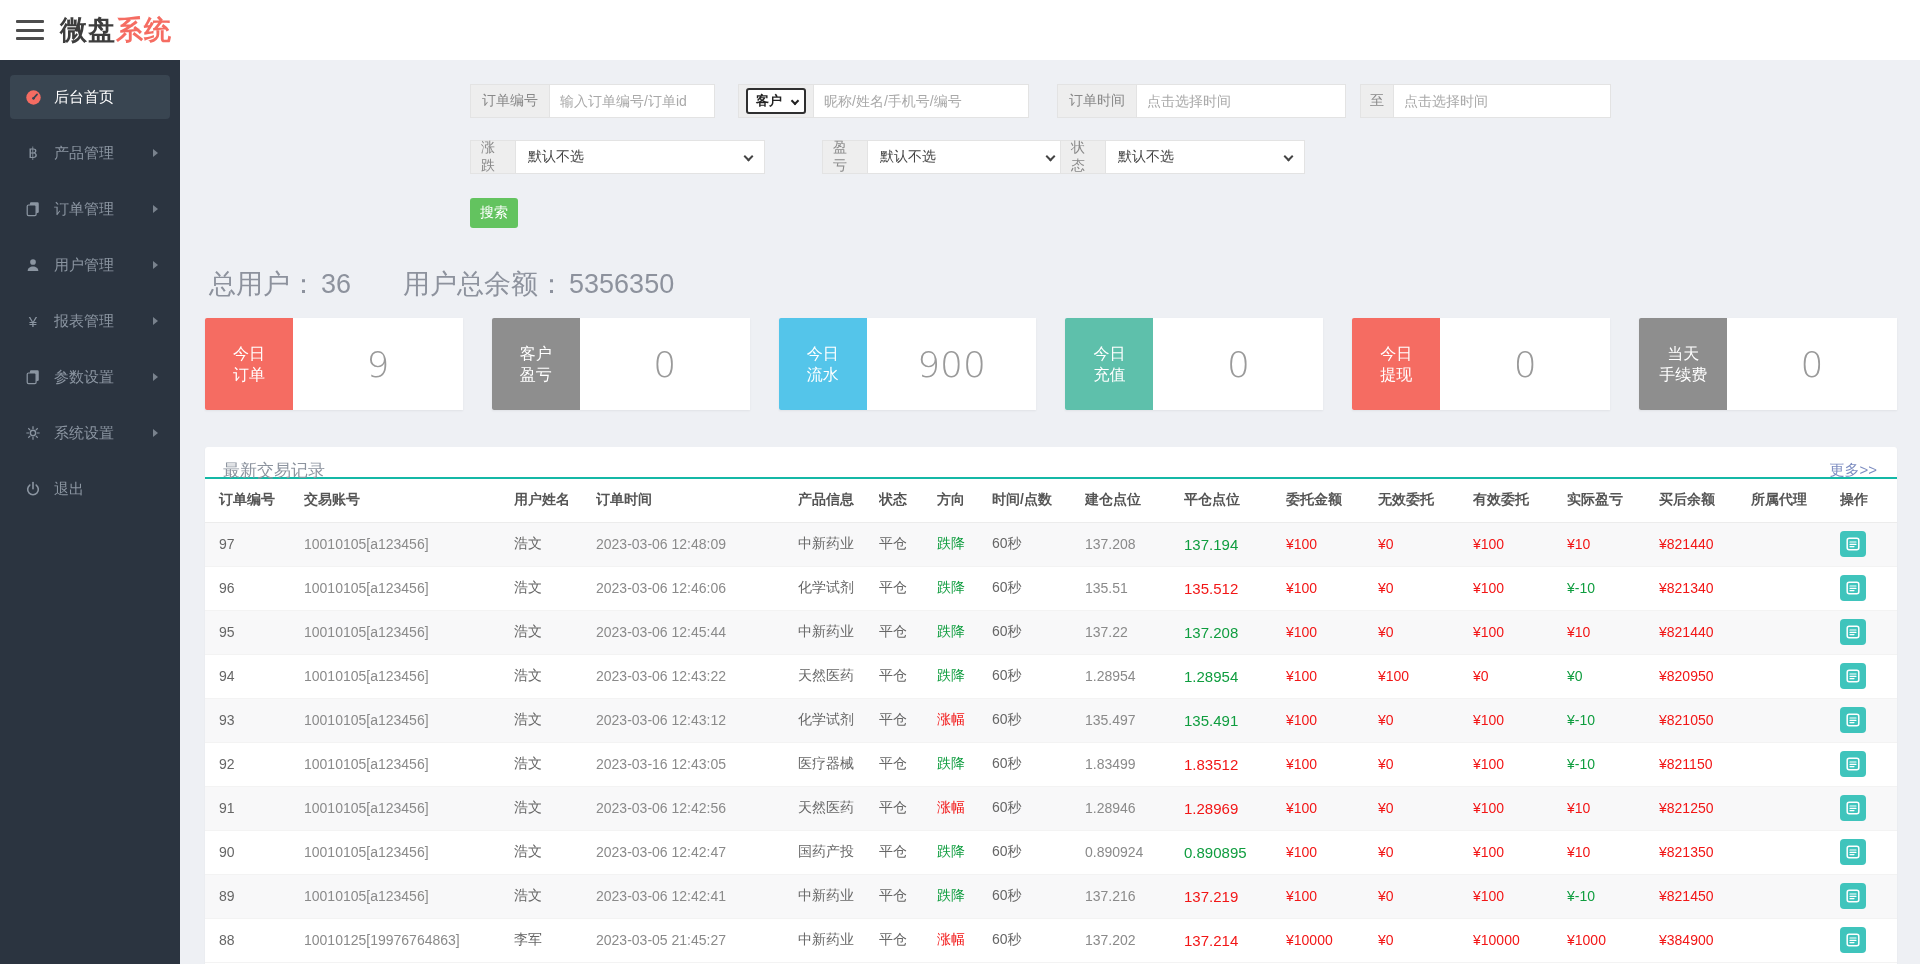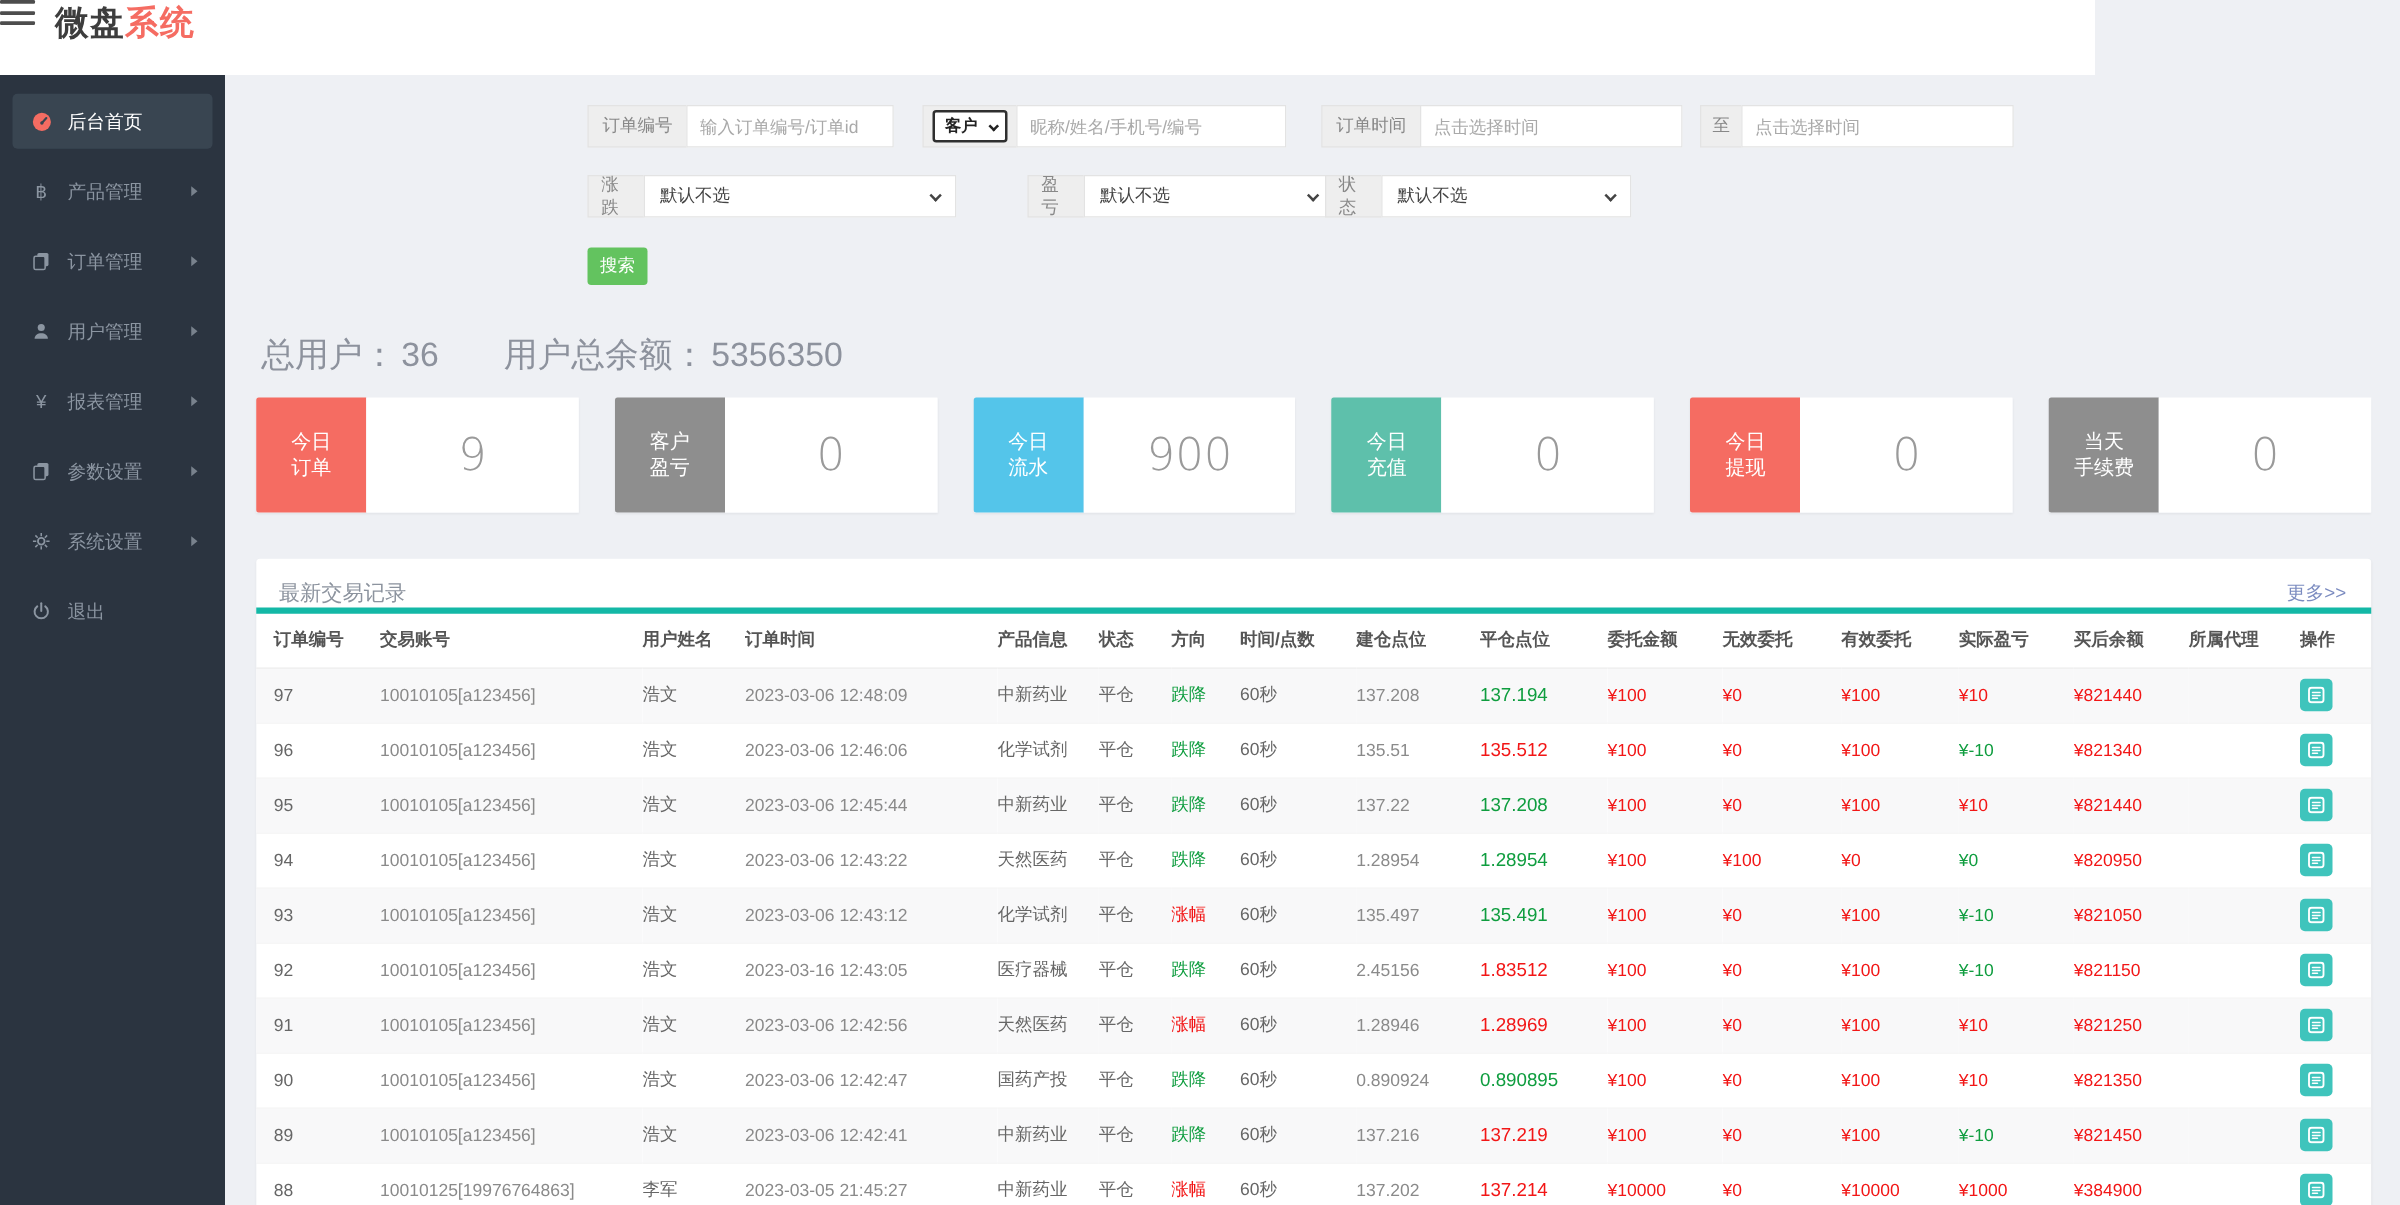--- a/index.html
+++ b/index.html
@@ -1,22 +1,22 @@
 <!DOCTYPE html>
 <html><head>
 <meta charset="utf-8">
 <style>
   * { box-sizing: border-box; margin: 0; padding: 0; }
   html,body { width:1920px; height:964px; overflow:hidden;
     font-family:"Liberation Sans","DejaVu Sans",sans-serif;
     background:#eef0f4; color:#555; }
 
   
-  .topbar { position:absolute; top:0; left:0; width:1676px; height:60px;
-    background:#fff; display:flex; align-items:flex-start; z-index:5; }
+  .topbar { position:absolute; top:0; left:0; width:1920px; height:60px;
+    background:#fff; display:flex; align-items:center; padding-left:16px; z-index:5; }
   .hamburger { width:28px; height:20px; display:flex; flex-direction:column;
     justify-content:space-between; cursor:pointer; margin-right:16px; }
   .hamburger div { height:3px; background:#4d4d4d; border-radius:1px; }
   .logo { font-size:27px; font-weight:700; letter-spacing:1px; }
   .logo .lp { color:#3d3d3d; }
   .logo .la { color:#f56c62; }
 
   
   .sidebar { position:absolute; top:60px; left:0; width:180px; height:904px;
     background:#2b3440; padding-top:15px; }
@@ -65,22 +65,22 @@
   .card { flex:1; height:92px; display:flex; box-shadow:0 1px 2px rgba(0,0,0,0.06); }
   .card-label { width:88px; color:#fff; font-size:16px; display:flex; flex-direction:column;
     align-items:center; justify-content:center; line-height:21px; border-radius:2px 0 0 2px; }
   .card-value { flex:1; background:#fff; display:flex; align-items:center;
     justify-content:center; font-size:36px; color:#9a9a9a;
     font-family:"DejaVu Sans","Liberation Sans",sans-serif; font-weight:300; }
 
   
   .panel { position:absolute; left:25px; top:387px; width:1692px; height:600px;
     background:#fff; border-radius:3px; box-shadow:0 1px 2px rgba(0,0,0,0.06); }
-  .panel-head { height:44px; display:flex; align-items:center; justify-content:space-between;
-    padding:16px 20px 0 18px; border-bottom:5px solid #14b8a6; }
+  .panel-head { height:32px; display:flex; align-items:center; justify-content:space-between;
+    padding:16px 20px 0 18px; border-bottom:2px solid #14b8a6; }
   .panel-title { font-size:17px; color:#8c939e; }
   .more-link { font-size:15px; color:#7c8cc0; text-decoration:none; cursor:pointer; }
 
   table { width:1692px; border-collapse:collapse; table-layout:fixed; }
   th { font-size:14px; color:#555; font-weight:700; text-align:left; height:43px;
     border-bottom:1px solid #ececec; white-space:nowrap; overflow:hidden; }
   td { font-size:14px; color:#666; height:44px; text-align:left;
     border-bottom:1px solid #f3f3f3; white-space:nowrap; overflow:hidden; }
   th:first-child, td:first-child { padding-left:14px; }
   tbody tr:nth-child(odd) { background:#f8f8f9; }
@@ -459,21 +459,21 @@
   </tr>
           <tr>
     <td>92</td>
     <td class="c-account">10010105[a123456]</td>
     <td>浩文</td>
     <td class="c-time">2023-03-16 12:43:05</td>
     <td>医疗器械</td>
     <td>平仓</td>
     <td class="t-green">跌降</td>
     <td>60秒</td>
-    <td class="c-open">2.45156</td>
+    <td class="c-open">1.83499</td>
     <td class="c-close t-red">1.83512</td>
     <td class="money">¥100</td>
     <td class="money">¥0</td>
     <td class="money">¥100</td>
     <td class="t-green">¥-10</td>
     <td class="money">¥821150</td>
     <td></td>
     <td>
       <button class="op-btn">
         <svg width="14" height="14" viewBox="0 0 14 14">

